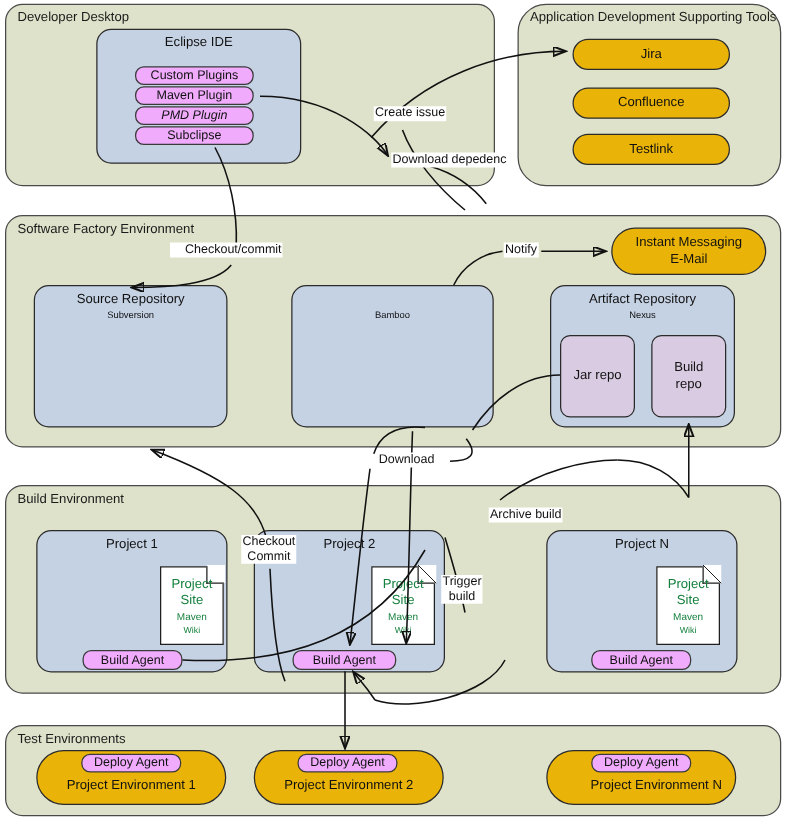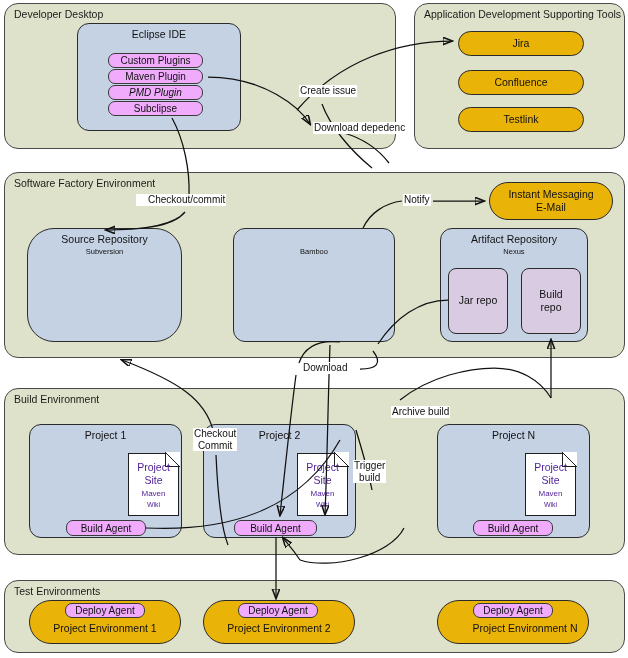--- a/index.html
+++ b/index.html
@@ -100,21 +100,21 @@
     top: -1px; left: -1px;
     width: 15px; height: 15px;
     background: linear-gradient(45deg, transparent 49.5%, #1f1f1f 49.5%, #1f1f1f 51.5%, #ffffff 51.5%);
   }
   .doc-txt {
     position: absolute;
     top: 0; left: 0; width: 100%; height: 100%;
     display: flex; flex-direction: column;
     align-items: center; justify-content: center;
     gap: 0px;
-    color: #4c1d95;
+    color: #15803d;
   }
   .doc-l1 { font-size: 10.5px; line-height: 1.15; }
   .doc-l2 { font-size: 8px; margin-top: 3px; }
   .doc-l3 { font-size: 7px; margin-top: 3px; }
   .edge-label {
     position: absolute;
     background: #ffffff;
     font-size: 10px;
     color: #111;
     padding: 0 1px;
@@ -149,39 +149,39 @@
   <div class="chip" style="left:108px; top:69px; width:95px; height:15px;">
     <span>Maven Plugin</span>
   </div>
   <div class="chip" style="left:108px; top:85px; width:95px; height:15px;font-style:italic;">
     <span>PMD Plugin</span>
   </div>
   <div class="chip" style="left:108px; top:101px; width:95px; height:15px;">
     <span>Subclipse</span>
   </div>
 
-  <div class="zone" style="left:414px; top:3px; width:211px; height:146px;">
+  <div class="zone" style="left:414px; top:3px; width:211px; height:146px;border-radius:23px;">
     <div class="zone-title">Application Development Supporting Tools</div>
   </div>
 
   <div class="pill" style="left:458px; top:31px; width:126px; height:25px;">
     <span>Jira</span>
   </div>
   <div class="pill" style="left:458px; top:70px; width:126px; height:25px;">
     <span>Confluence</span>
   </div>
   <div class="pill" style="left:458px; top:107px; width:126px; height:25px;">
     <span>Testlink</span>
   </div>
 
   <div class="zone" style="left:4px; top:172px; width:621px; height:186px;">
     <div class="zone-title">Software Factory Environment</div>
   </div>
 
-  <div class="node" style="left:27px; top:228px; width:155px; height:114px;border-radius:27px;">
+  <div class="node" style="left:27px; top:228px; width:155px; height:114px;">
     <div class="node-title">Source Repository</div>
     <div class="node-sub">Subversion</div>
   </div>
 
   <div class="node" style="left:233px; top:228px; width:162px; height:114px;">
     <div class="node-sub">Bamboo</div>
   </div>
 
   <div class="node" style="left:440px; top:228px; width:148px; height:114px;">
     <div class="node-title">Artifact Repository</div>

